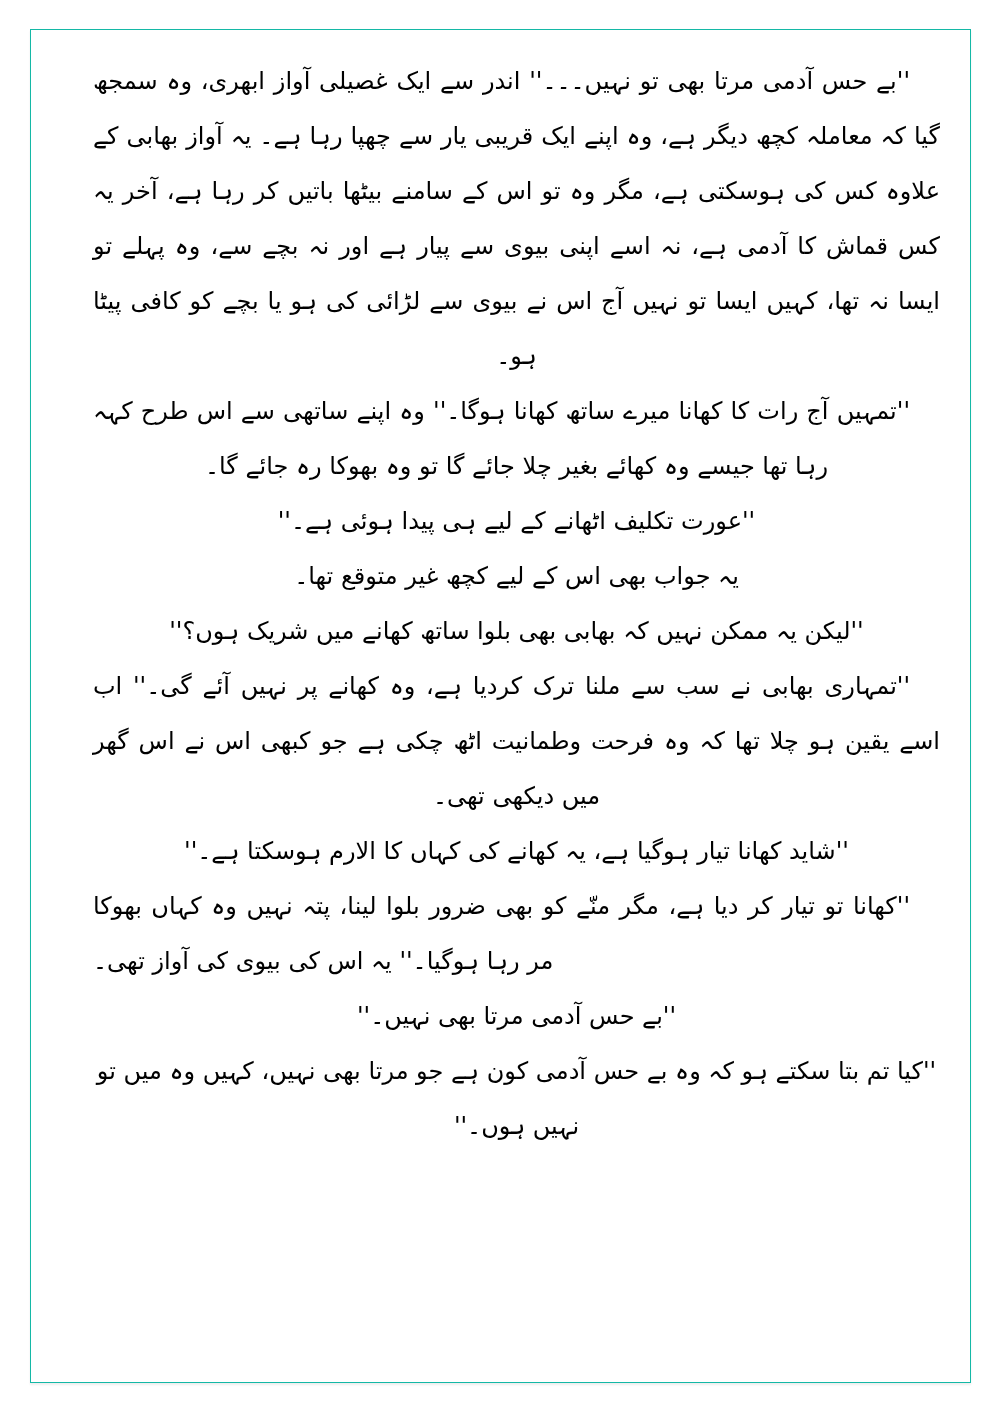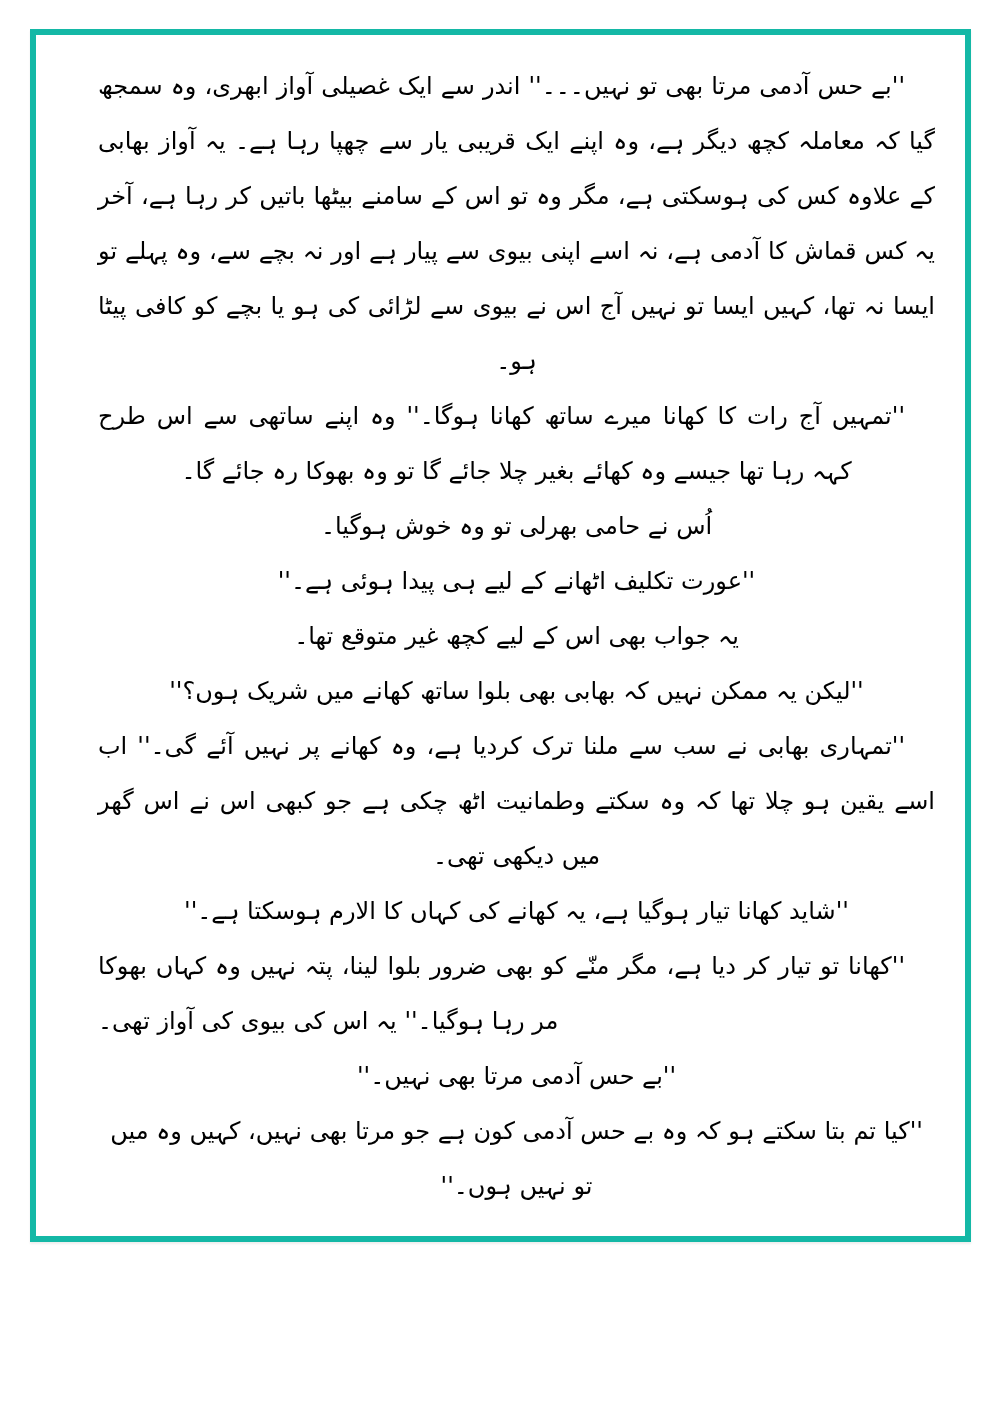--- a/index.html
+++ b/index.html
@@ -14,23 +14,23 @@
     position: relative;
     width: 1000px;
     height: 1415px;
     background: #ffffff;
   }
   .sheet {
     position: absolute;
     left: 30px;
     top: 29px;
     width: 941px;
-    height: 1213px;
+    height: 1354px;
     background: #ffffff;
-    border: 6px solid #14b8a6;
+    border: 1px solid #14b8a6;
     box-shadow: 0 2px 2px rgba(0,0,0,0.07);
     box-sizing: border-box;
     overflow: hidden;
   }
   .text-block {
     direction: rtl;
     unicode-bidi: embed;
     padding: 24px 30px 20px 62px;
     color: #000000;
     font-size: 24px;
@@ -51,25 +51,24 @@
   }
 </style>
 </head>
 <body>
 
 <div class="canvas">
   <div class="sheet">
     <div class="text-block">
       <p class="para p-indent last-center">''بے حس آدمی مرتا بھی تو نہیں۔۔۔'' اندر سے ایک غصیلی آواز ابھری، وہ سمجھ گیا کہ معاملہ کچھ دیگر ہے، وہ اپنے ایک قریبی یار سے چھپا رہا ہے۔ یہ آواز بھابی کے علاوہ کس کی ہوسکتی ہے، مگر وہ تو اس کے سامنے بیٹھا باتیں کر رہا ہے، آخر یہ کس قماش کا آدمی ہے، نہ اسے اپنی بیوی سے پیار ہے اور نہ بچے سے، وہ پہلے تو ایسا نہ تھا، کہیں ایسا تو نہیں آج اس نے بیوی سے لڑائی کی ہو یا بچے کو کافی پیٹا ہو۔</p>
       <p class="para p-indent last-center">''تمہیں آج رات کا کھانا میرے ساتھ کھانا ہوگا۔'' وہ اپنے ساتھی سے اس طرح کہہ رہا تھا جیسے وہ کھائے بغیر چلا جائے گا تو وہ بھوکا رہ جائے گا۔</p>
-      <p class="para p-center">اُس نے حامی بھرلی تو وہ خوش ہوگیا۔</p>
       <p class="para p-center">''عورت تکلیف اٹھانے کے لیے ہی پیدا ہوئی ہے۔''</p>
       <p class="para p-center">یہ جواب بھی اس کے لیے کچھ غیر متوقع تھا۔</p>
       <p class="para p-center">''لیکن یہ ممکن نہیں کہ بھابی بھی بلوا ساتھ کھانے میں شریک ہوں؟''</p>
-      <p class="para p-indent last-center">''تمہاری بھابی نے سب سے ملنا ترک کردیا ہے، وہ کھانے پر نہیں آئے گی۔'' اب اسے یقین ہو چلا تھا کہ وہ سکتے وطمانیت اٹھ چکی ہے جو کبھی اس نے اس گھر میں دیکھی تھی۔</p>
+      <p class="para p-indent last-center">''تمہاری بھابی نے سب سے ملنا ترک کردیا ہے، وہ کھانے پر نہیں آئے گی۔'' اب اسے یقین ہو چلا تھا کہ وہ فرحت وطمانیت اٹھ چکی ہے جو کبھی اس نے اس گھر میں دیکھی تھی۔</p>
       <p class="para p-center">''شاید کھانا تیار ہوگیا ہے، یہ کھانے کی کہاں کا الارم ہوسکتا ہے۔''</p>
       <p class="para p-indent last-left">''کھانا تو تیار کر دیا ہے، مگر منّے کو بھی ضرور بلوا لینا، پتہ نہیں وہ کہاں بھوکا مر رہا ہوگیا۔'' یہ اس کی بیوی کی آواز تھی۔</p>
       <p class="para p-center">''بے حس آدمی مرتا بھی نہیں۔''</p>
       <p class="para p-center">''کیا تم بتا سکتے ہو کہ وہ بے حس آدمی کون ہے جو مرتا بھی نہیں، کہیں وہ میں تو نہیں ہوں۔''</p>
 
     </div>
   </div>
 </div>
 
 </body></html>

